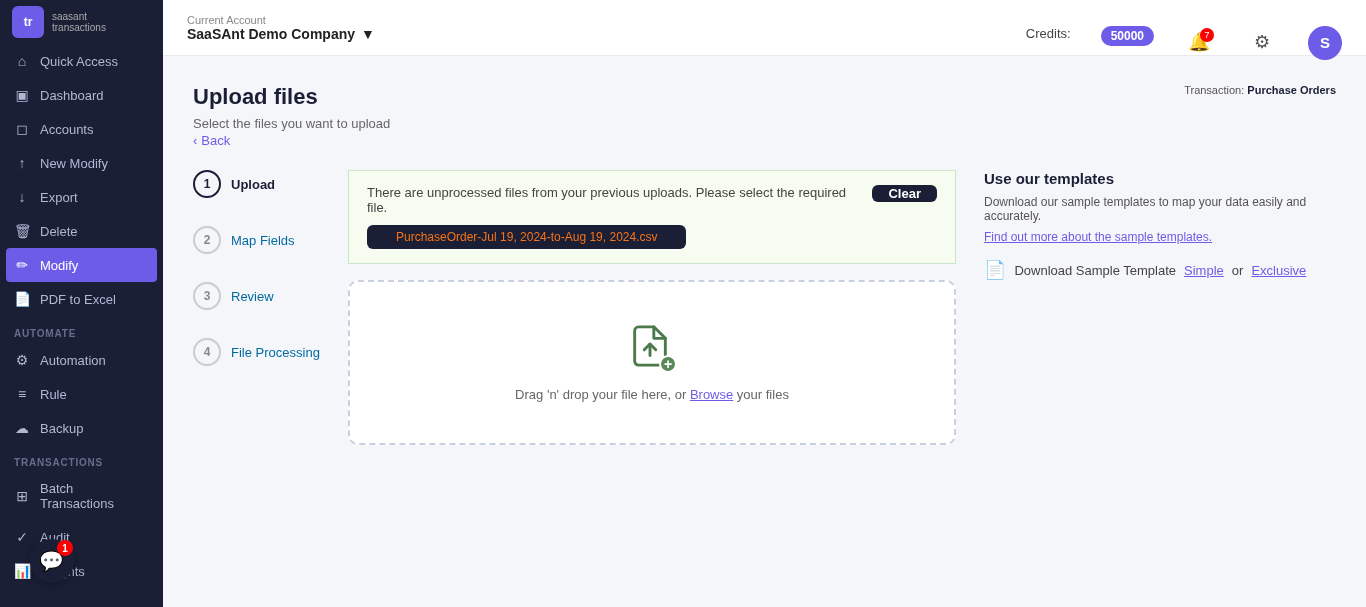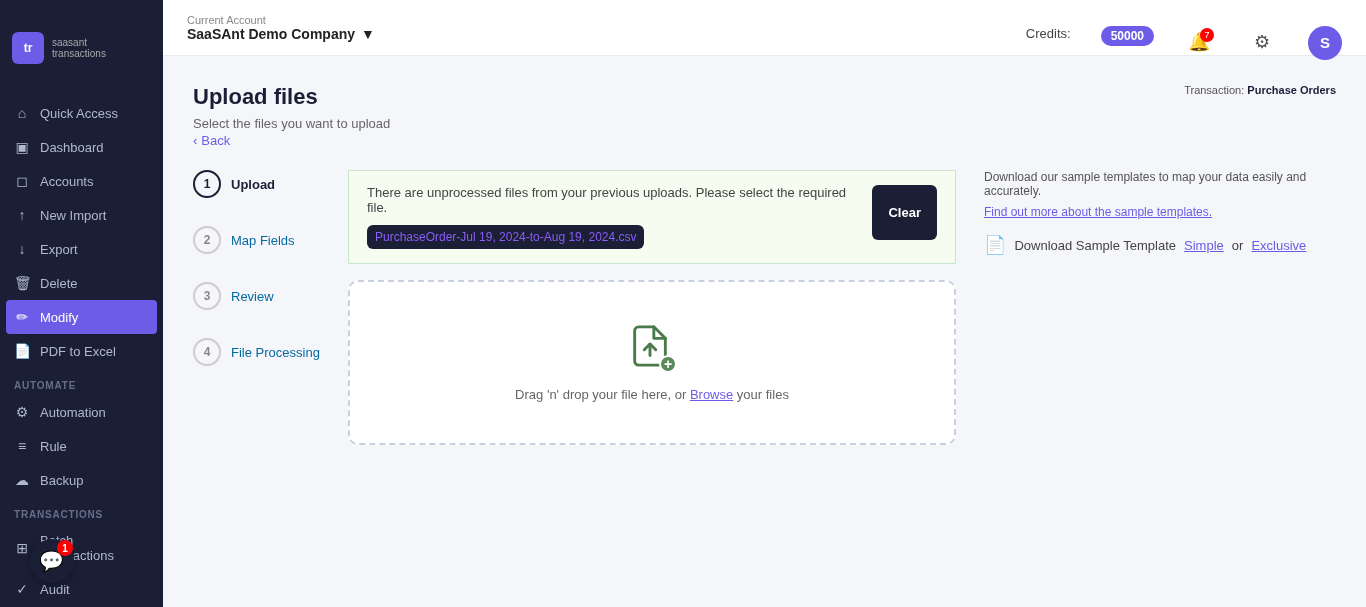--- a/index.html
+++ b/index.html
@@ -12,21 +12,21 @@
       color: #fff;
       display: flex;
       flex-direction: column;
       flex-shrink: 0;
       height: 607px;
       overflow-y: auto;
     }
     .sidebar-logo {
       display: flex;
       align-items: center;
-      padding: 32px 12px;
+      padding: 6px 12px;
       gap: 8px;
     }
     .logo-box {
       background: #6c5ce7;
       border-radius: 6px;
       width: 32px;
       height: 32px;
       display: flex;
       align-items: center;
       justify-content: center;
@@ -179,32 +179,32 @@
       padding: 14px 18px;
       margin-bottom: 16px;
       display: flex;
       align-items: flex-start;
       justify-content: space-between;
       gap: 12px;
     }
     .banner-text { font-size: 13px; color: #444; margin-bottom: 10px; }
     .file-chip {
       background: #1a1f36;
-      color: #8b5cf6;
+      color: #f97316;
       border-radius: 6px;
-      padding: 5px 8px;
+      padding: 5px 29px;
       font-size: 12px;
       display: inline-block;
     }
     .clear-btn {
       background: #1a1f36;
       color: #fff;
       border: none;
       border-radius: 6px;
-      padding: 20px 16px;
+      padding: 1px 16px;
       font-size: 13px;
       font-weight: 600;
       cursor: pointer;
       white-space: nowrap;
       flex-shrink: 0;
     }
 
     
     .dropzone {
       border: 2px dashed #c8d0e0;
@@ -298,21 +298,21 @@
   </div>
 
   <div class="sidebar-nav-item">
     <span class="sidebar-icon">◻</span>
     <span>Accounts</span>
   </div>
 
 
   <div class="sidebar-nav-item">
     <span class="sidebar-icon">↑</span>
-    <span>New Import</span>
+    <span>New Modify</span>
   </div>
   <div class="sidebar-nav-item">
     <span class="sidebar-icon">↓</span>
     <span>Export</span>
   </div>
   <div class="sidebar-nav-item">
     <span class="sidebar-icon">🗑</span>
     <span>Delete</span>
   </div>
   <div class="sidebar-nav-item active">
@@ -436,20 +436,21 @@
               </svg>
               <div class="plus-circle">+</div>
             </div>
             <div>
               <span>Drag 'n' drop your file here, or </span><span class="browse-link">Browse</span><span> your files</span>
             </div>
           </div>
         </div>
 
         <div class="templates-col">
+          <p class="templates-title">Use our templates</p>
           <p class="templates-desc">Download our sample templates to map your data easily and accurately.</p>
           <span class="templates-link">Find out more about the sample templates.</span>
           <div class="template-download">
             <span class="template-file-icon">📄</span>
             <span>Download Sample Template</span>
             <span class="template-link">Simple</span>
             <span>or</span>
             <span class="template-link">Exclusive</span>
           </div>
         </div>

